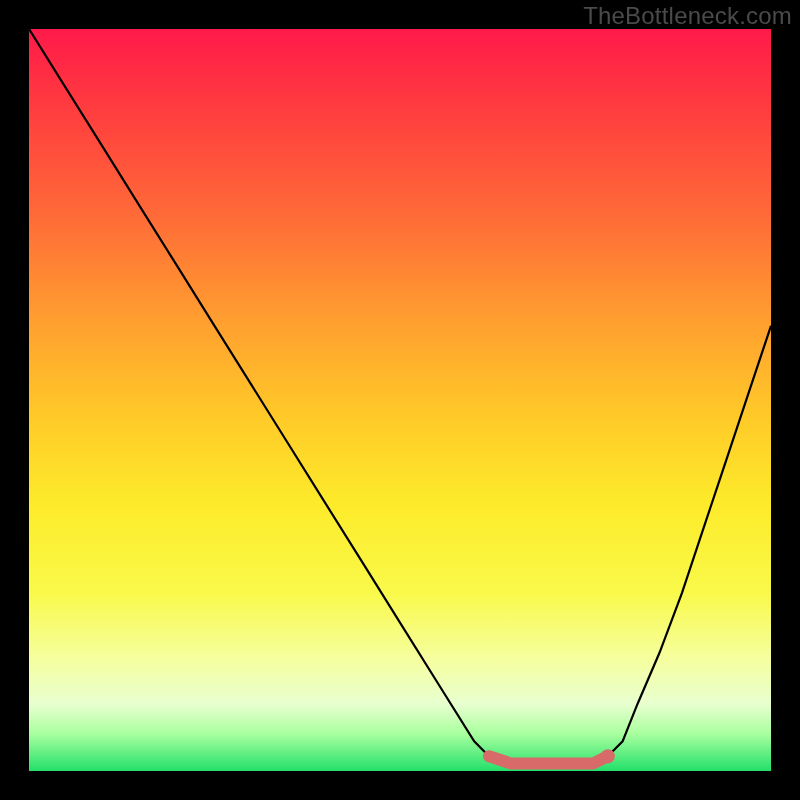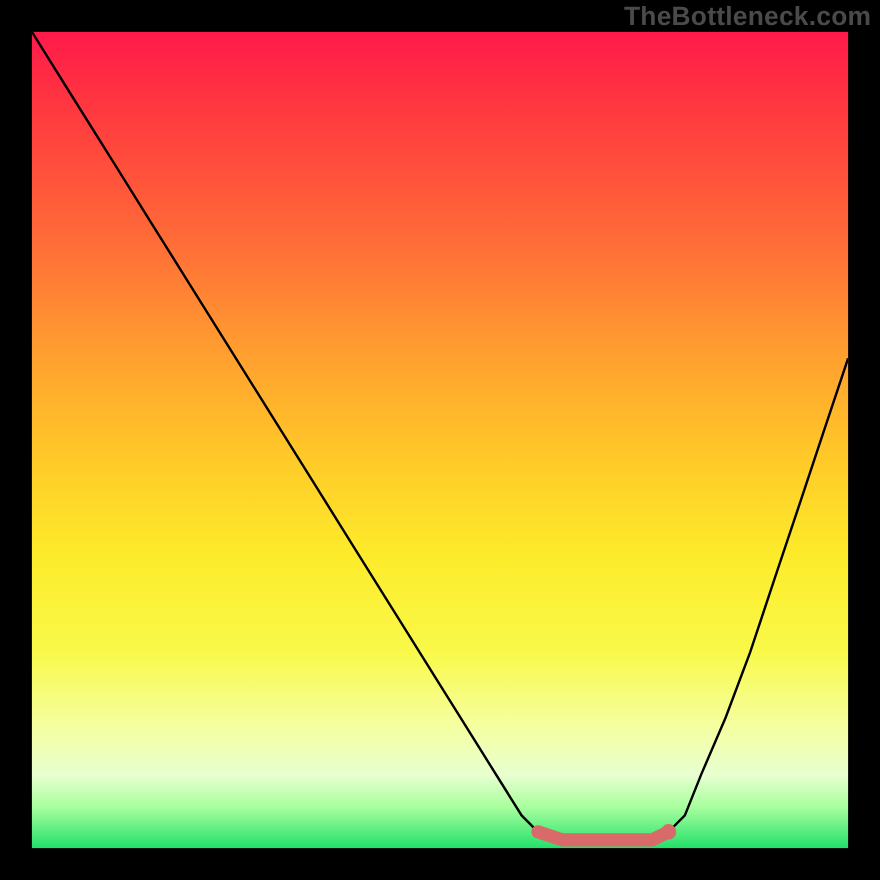--- a/index.html
+++ b/index.html
@@ -30,21 +30,21 @@
       #a8ff9e 95%,
       #23e06a 100%
     );
   }
   .watermark {
     position: absolute;
     top: 2px;
     right: 8px;
     color: #4a4a4a;
     font-size: 24px;
-    font-weight: 700;
+    font-weight: 400;
     letter-spacing: 0.2px;
     z-index: 5;
   }
   svg.curve {
     position: absolute;
     left: 0;
     top: 0;
     width: 742px;
     height: 742px;
   }

